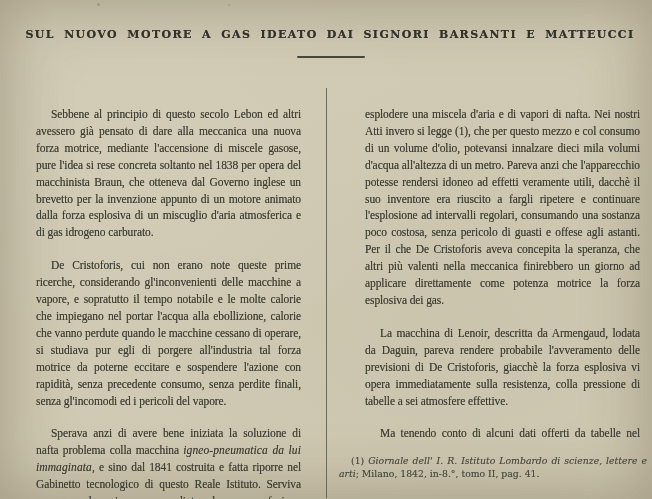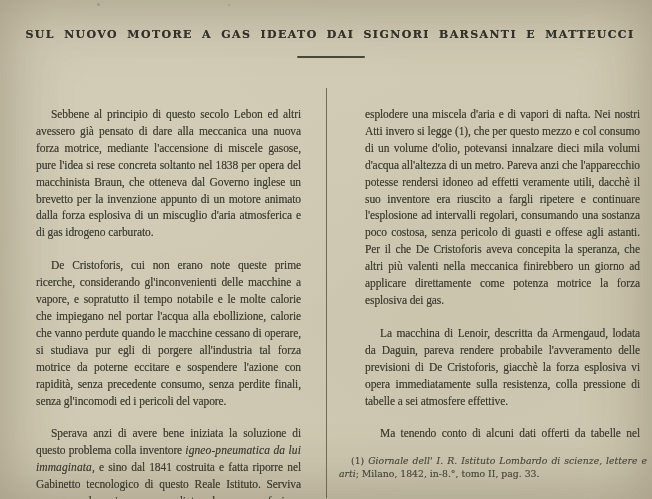--- a/index.html
+++ b/index.html
@@ -56,26 +56,26 @@
 <div class="speck speck-1"></div>
 <div class="speck speck-2"></div>
 
 <div class="header-title">SUL NUOVO MOTORE A GAS IDEATO DAI SIGNORI BARSANTI E MATTEUCCI</div>
 
 <div class="header-rule"></div>
 
 <div class="col col-left">
     <p><span>Sebbene al principio di questo secolo Lebon ed altri avessero già pensato di dare alla meccanica una nuova forza motrice, mediante l'accensione di miscele gasose, pure l'idea si rese concreta soltanto nel 1838 per opera del macchinista Braun, che otteneva dal Governo inglese un brevetto per la invenzione appunto di un motore animato dalla forza esplosiva di un miscuglio d'aria atmosferica e di gas idrogeno carburato.</span></p>
     <p><span>De Cristoforis, cui non erano note queste prime ricerche, considerando gl'inconvenienti delle macchine a vapore, e sopratutto il tempo notabile e le molte calorie che impiegano nel portar l'acqua alla ebollizione, calorie che vanno perdute quando le macchine cessano di operare, si studiava pur egli di porgere all'industria tal forza motrice da poterne eccitare e sospendere l'azione con rapidità, senza precedente consumo, senza perdite finali, senza gl'incomodi ed i pericoli del vapore.</span></p>
-    <p><span>Sperava anzi di avere bene iniziata la soluzione di questo problema colla inventore </span><i>igneo-pneumatica da lui immaginata</i><span>, e sino dal 1841 costruita e fatta riporre nel Gabinetto tecnologico di questo Reale Istituto. Serviva essa a produrre in un corpo di tromba una rarefazione capace di sollevare rilevanti masse d'acqua, facendovi</span></p>
+    <p><span>Sperava anzi di avere bene iniziata la soluzione di nafta problema colla macchina </span><i>igneo-pneumatica da lui immaginata</i><span>, e sino dal 1841 costruita e fatta riporre nel Gabinetto tecnologico di questo Reale Istituto. Serviva essa a produrre in un corpo di tromba una rarefazione capace di sollevare rilevanti masse d'acqua, facendovi</span></p>
   </div>
 
 <div class="column-divider"></div>
 
 <div class="col col-right">
     <p class="noindent"><span>esplodere una miscela d'aria e di vapori di nafta. Nei nostri Atti invero si legge (1), che per questo mezzo e col consumo di un volume d'olio, potevansi innalzare dieci mila volumi d'acqua all'altezza di un metro. Pareva anzi che l'apparecchio potesse rendersi idoneo ad effetti veramente utili, dacchè il suo inventore era riuscito a fargli ripetere e continuare l'esplosione ad intervalli regolari, consumando una sostanza poco costosa, senza pericolo di guasti e offese agli astanti. Per il che De Cristoforis aveva concepita la speranza, che altri più valenti nella meccanica finirebbero un giorno ad applicare direttamente come potenza motrice la forza esplosiva dei gas.</span></p>
     <p><span>La macchina di Lenoir, descritta da Armengaud, lodata da Daguin, pareva rendere probabile l'avveramento delle previsioni di De Cristoforis, giacchè la forza esplosiva vi opera immediatamente sulla resistenza, colla pressione di tabelle a sei atmosfere effettive.</span></p>
     <p><span>Ma tenendo conto di alcuni dati offerti da tabelle nel 1861 esposte nella scuola di meccanica del Conservatorio d'arti e mestieri e della Società d'Incoraggiamento, la</span></p>
   </div>
 
 <div class="footnote">
-    <p><span>(1) </span><i>Giornale dell' I. R. Istituto Lombardo di scienze, lettere e arti</i><span>; Milano, 1842, in-8.°, tomo II, pag. 33.</span></p>
+    <p><span>(1) </span><i>Giornale dell' I. R. Istituto Lombardo di scienze, lettere e arti</i><span>; Milano, 1842, in-8.°, tomo II, pag. 41.</span></p>
   </div>
 
 </body></html>

